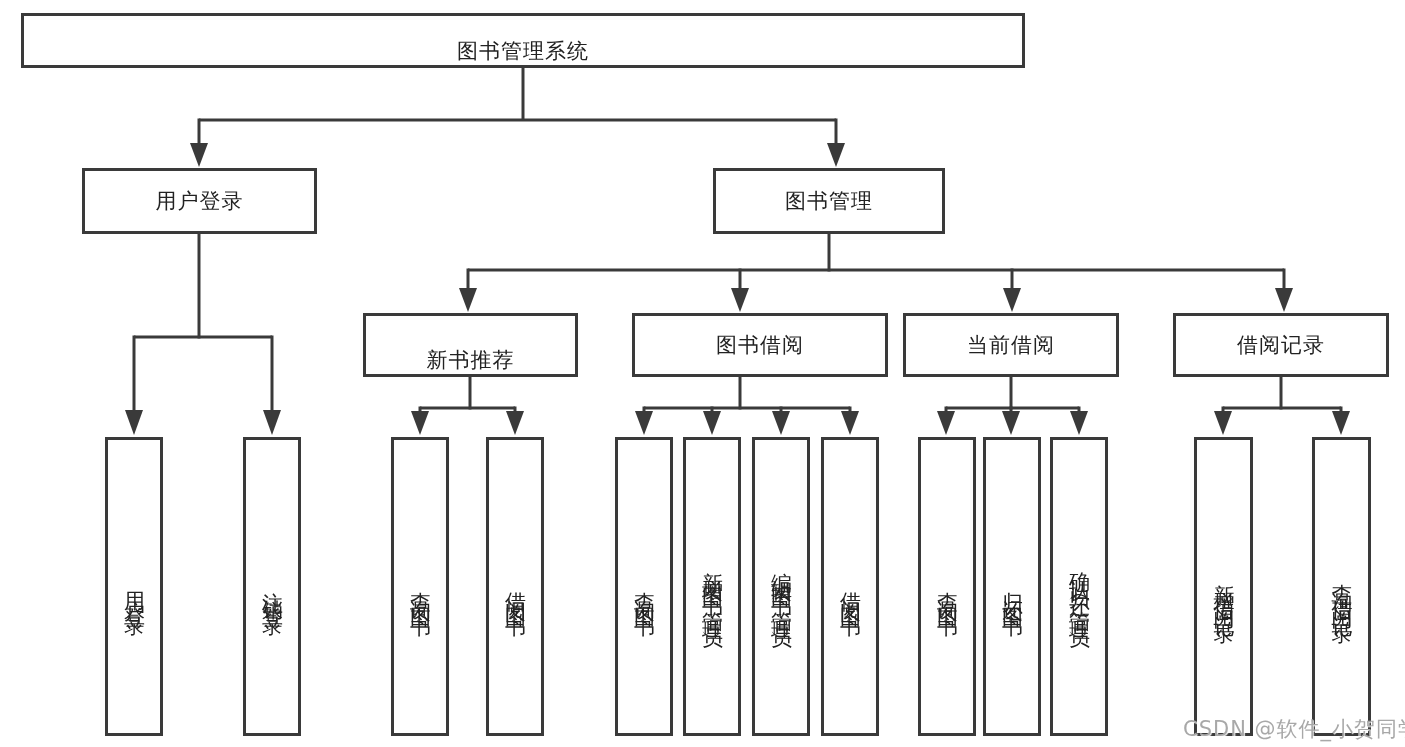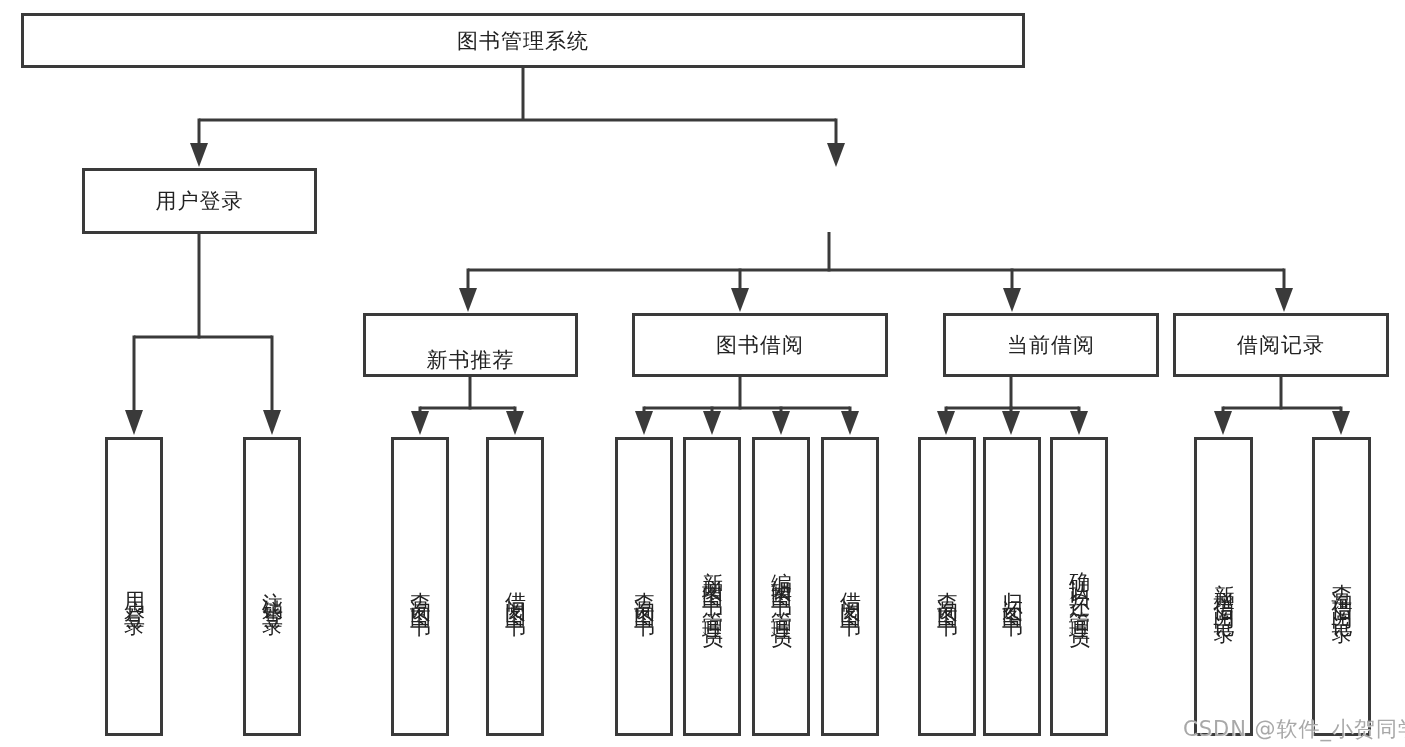--- a/index.html
+++ b/index.html
@@ -115,35 +115,38 @@
       <polygon points="772,411 790,411 781,435"></polygon>
       <polygon points="841,411 859,411 850,435"></polygon>
       <polygon points="937,411 955,411 946,435"></polygon>
       <polygon points="1002,411 1020,411 1011,435"></polygon>
       <polygon points="1070,411 1088,411 1079,435"></polygon>
       <polygon points="1214,411 1232,411 1223,435"></polygon>
       <polygon points="1332,411 1350,411 1341,435"></polygon>
     </g>
   </svg>
 
-  <div class="box h-box" style="left:21px;top:13px;width:1004px;height:55px;">
+  <div class="box h-box" style="left:21px;top:13px;width:1004px;height:55px;align-items:flex-end;">
     <span>图书管理系统</span>
   </div>
 
   <div class="box h-box" style="left:82px;top:168px;width:235px;height:66px;">
     <span>用户登录</span>
+  </div>
+  <div class="box h-box" style="left:713px;top:168px;width:232px;height:66px;">
+    <span>图书管理</span>
   </div>
 
   <div class="box h-box" style="left:363px;top:313px;width:215px;height:64px;align-items:flex-end;">
     <span>新书推荐</span>
   </div>
   <div class="box h-box" style="left:632px;top:313px;width:256px;height:64px;">
     <span>图书借阅</span>
   </div>
-  <div class="box h-box" style="left:903px;top:313px;width:216px;height:64px;margin-left:40px;">
+  <div class="box h-box" style="left:903px;top:313px;width:216px;height:64px;">
     <span>当前借阅</span>
   </div>
   <div class="box h-box" style="left:1173px;top:313px;width:216px;height:64px;">
     <span>借阅记录</span>
   </div>
 
   <div class="box v-box" style="left:105px;top:437px;width:58px;height:299px;">
     <span>用户登录</span>
   </div>
   <div class="box v-box" style="left:243px;top:437px;width:58px;height:299px;">

